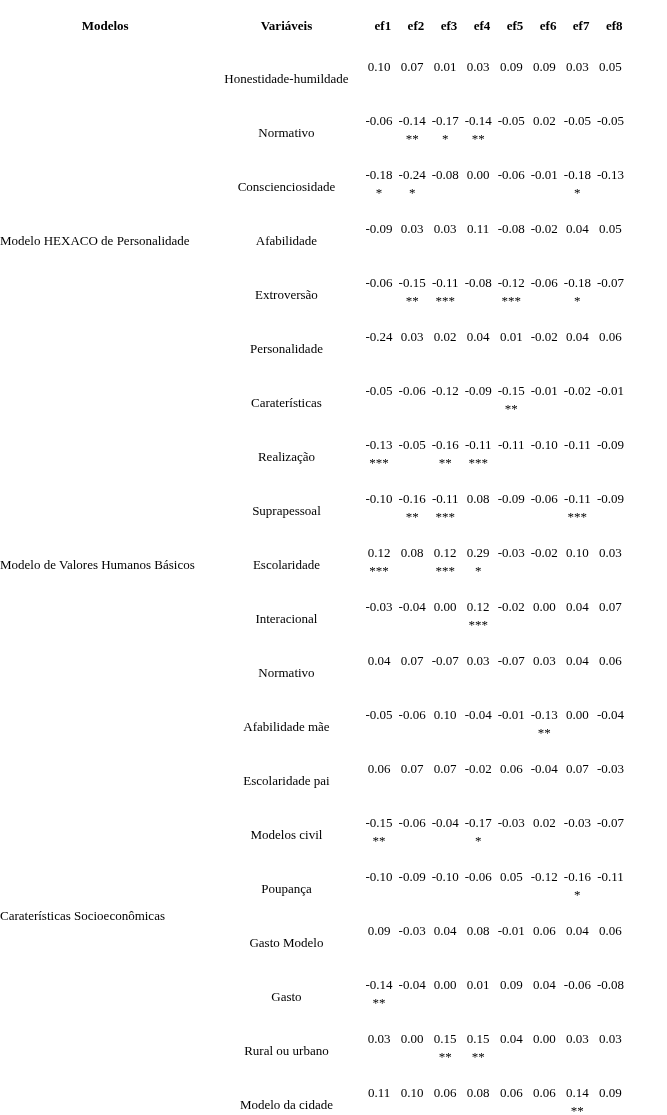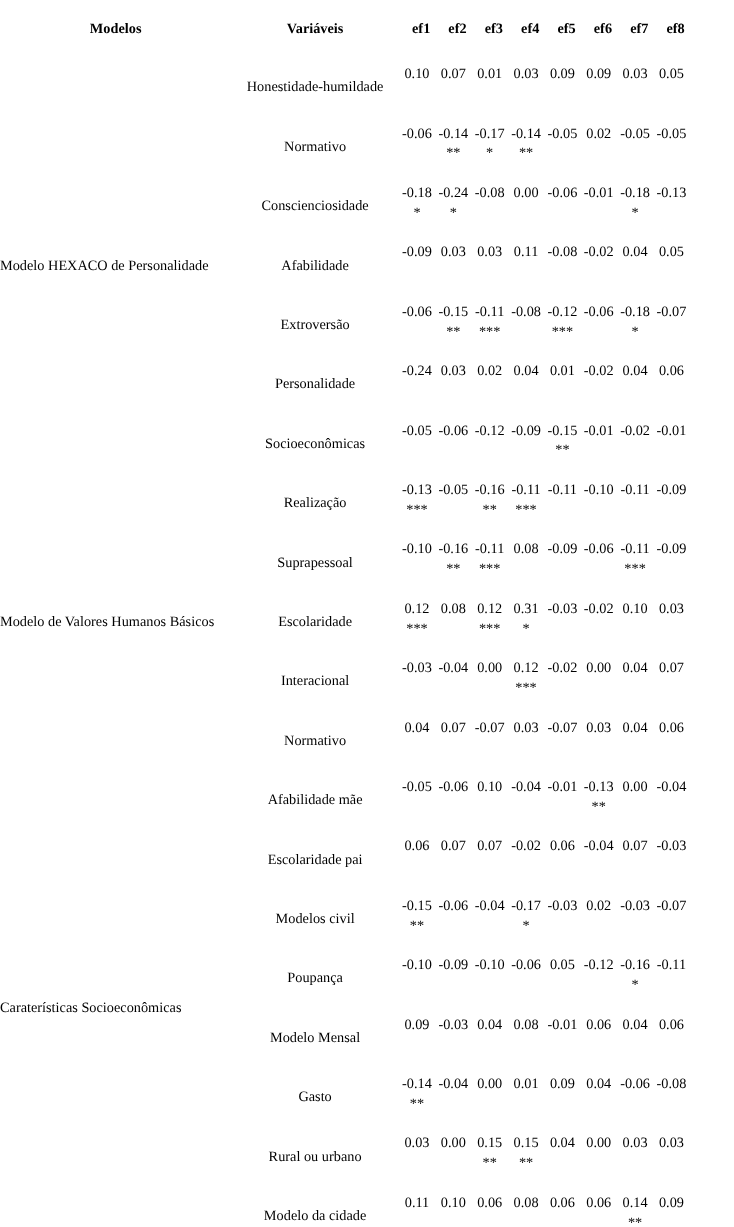--- a/index.html
+++ b/index.html
@@ -301,21 +301,21 @@
           <td class="value-cell">
             <div class="val">0.04</div>
             <div class="stars"></div>
           </td>
           <td class="value-cell">
             <div class="val">0.06</div>
             <div class="stars"></div>
           </td>
         </tr>
         <tr class="data-row">
-          <td class="variable-cell">Socioeconômicas</td>
+          <td class="variable-cell">Caraterísticas</td>
           <td class="value-cell">
             <div class="val">-0.05</div>
             <div class="stars"></div>
           </td>
           <td class="value-cell">
             <div class="val">-0.06</div>
             <div class="stars"></div>
           </td>
           <td class="value-cell">
             <div class="val">-0.12</div>
@@ -421,21 +421,21 @@
           </td>
           <td class="value-cell">
             <div class="val">0.08</div>
             <div class="stars"></div>
           </td>
           <td class="value-cell">
             <div class="val">0.12</div>
             <div class="stars">***</div>
           </td>
           <td class="value-cell">
-            <div class="val">0.31</div>
+            <div class="val">0.29</div>
             <div class="stars">*</div>
           </td>
           <td class="value-cell">
             <div class="val">-0.03</div>
             <div class="stars"></div>
           </td>
           <td class="value-cell">
             <div class="val">-0.02</div>
             <div class="stars"></div>
           </td>
@@ -653,21 +653,21 @@
           <td class="value-cell">
             <div class="val">-0.16</div>
             <div class="stars">*</div>
           </td>
           <td class="value-cell">
             <div class="val">-0.11</div>
             <div class="stars"></div>
           </td>
         </tr>
         <tr class="data-row">
-          <td class="variable-cell">Modelo Mensal</td>
+          <td class="variable-cell">Gasto Modelo</td>
           <td class="value-cell">
             <div class="val">0.09</div>
             <div class="stars"></div>
           </td>
           <td class="value-cell">
             <div class="val">-0.03</div>
             <div class="stars"></div>
           </td>
           <td class="value-cell">
             <div class="val">0.04</div>

